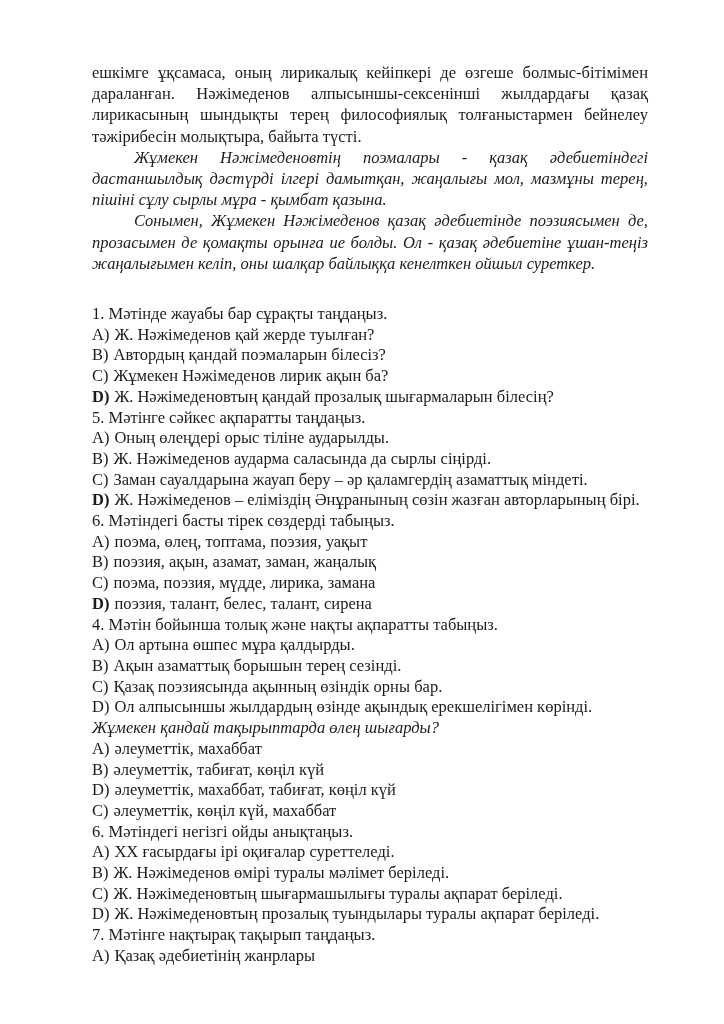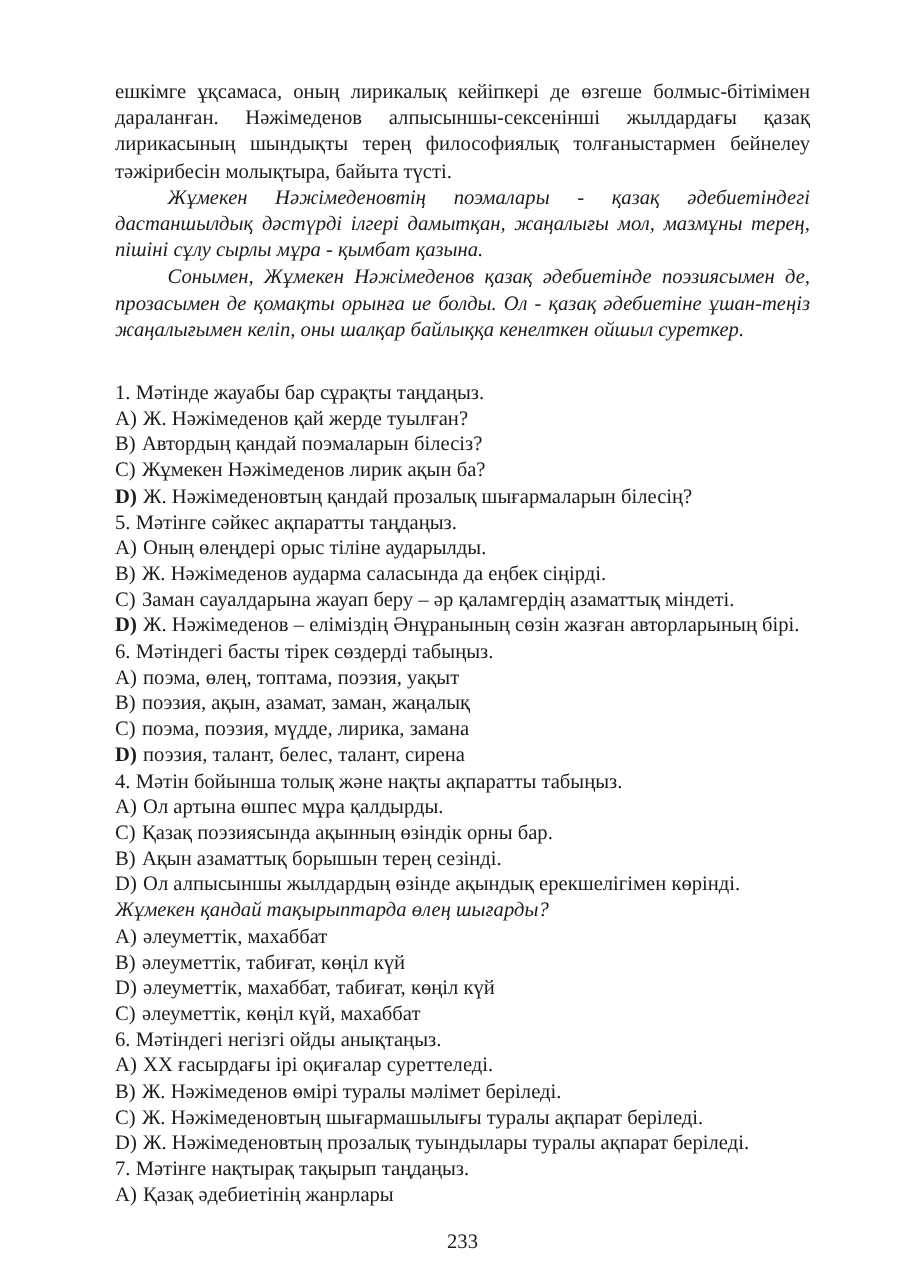--- a/index.html
+++ b/index.html
@@ -70,38 +70,38 @@
       <div class="line prompt">1. Мәтінде жауабы бар сұрақты таңдаңыз.</div>
       <div class="line option"><span class="opt-label">A)</span><span>Ж. Нәжімеденов қай жерде туылған?</span></div>
       <div class="line option"><span class="opt-label">B)</span><span>Автордың қандай поэмаларын білесіз?</span></div>
       <div class="line option"><span class="opt-label">C)</span><span>Жұмекен Нәжімеденов лирик ақын ба?</span></div>
       <div class="line option"><span class="opt-label bold">D)</span><span>Ж. Нәжімеденовтың қандай прозалық шығармаларын білесің?</span></div>
     </div>
 
     <div class="question">
       <div class="line prompt">5. Мәтінге сәйкес ақпаратты таңдаңыз.</div>
       <div class="line option"><span class="opt-label">A)</span><span>Оның өлеңдері орыс тіліне аударылды.</span></div>
-      <div class="line option"><span class="opt-label">B)</span><span>Ж. Нәжімеденов аударма саласында да еңбек сіңірді.</span></div>
+      <div class="line option"><span class="opt-label">B)</span><span>Ж. Нәжімеденов аударма саласында да сырлы сіңірді.</span></div>
       <div class="line option"><span class="opt-label">C)</span><span>Заман сауалдарына жауап беру – әр қаламгердің азаматтық міндеті.</span></div>
       <div class="line option"><span class="opt-label bold">D)</span><span>Ж. Нәжімеденов – еліміздің Әнұранының сөзін жазған авторларының бірі.</span></div>
     </div>
 
     <div class="question">
       <div class="line prompt">6. Мәтіндегі басты тірек сөздерді табыңыз.</div>
       <div class="line option"><span class="opt-label">A)</span><span>поэма, өлең, топтама, поэзия, уақыт</span></div>
       <div class="line option"><span class="opt-label">B)</span><span>поэзия, ақын, азамат, заман, жаңалық</span></div>
       <div class="line option"><span class="opt-label">C)</span><span>поэма, поэзия, мүдде, лирика, замана</span></div>
       <div class="line option"><span class="opt-label bold">D)</span><span>поэзия, талант, белес, талант, сирена</span></div>
     </div>
 
     <div class="question">
       <div class="line prompt">4. Мәтін бойынша толық және нақты ақпаратты табыңыз.</div>
       <div class="line option"><span class="opt-label">A)</span><span>Ол артына өшпес мұра қалдырды.</span></div>
+      <div class="line option"><span class="opt-label">B)</span><span>Ақын азаматтық борышын терең сезінді.</span></div>
       <div class="line option"><span class="opt-label">C)</span><span>Қазақ поэзиясында ақынның өзіндік орны бар.</span></div>
-      <div class="line option"><span class="opt-label">B)</span><span>Ақын азаматтық борышын терең сезінді.</span></div>
       <div class="line option"><span class="opt-label">D)</span><span>Ол алпысыншы жылдардың өзінде ақындық ерекшелігімен көрінді.</span></div>
     </div>
 
     <div class="question">
       <div class="line subprompt">Жұмекен қандай тақырыптарда өлең шығарды?</div>
       <div class="line option"><span class="opt-label">A)</span><span>әлеуметтік, махаббат</span></div>
       <div class="line option"><span class="opt-label">B)</span><span>әлеуметтік, табиғат, көңіл күй</span></div>
       <div class="line option"><span class="opt-label">D)</span><span>әлеуметтік, махаббат, табиғат, көңіл күй</span></div>
       <div class="line option"><span class="opt-label">C)</span><span>әлеуметтік, көңіл күй, махаббат</span></div>
     </div>
@@ -114,15 +114,14 @@
       <div class="line option"><span class="opt-label">D)</span><span>Ж. Нәжімеденовтың прозалық туындылары туралы ақпарат беріледі.</span></div>
     </div>
 
     <div class="question">
       <div class="line prompt">7. Мәтінге нақтырақ тақырып таңдаңыз.</div>
       <div class="line option"><span class="opt-label">A)</span><span>Қазақ әдебиетінің жанрлары</span></div>
     </div>
 
   </div>
 
-  <div class="page-number">233</div>
 
 </div>
 
 </body></html>

